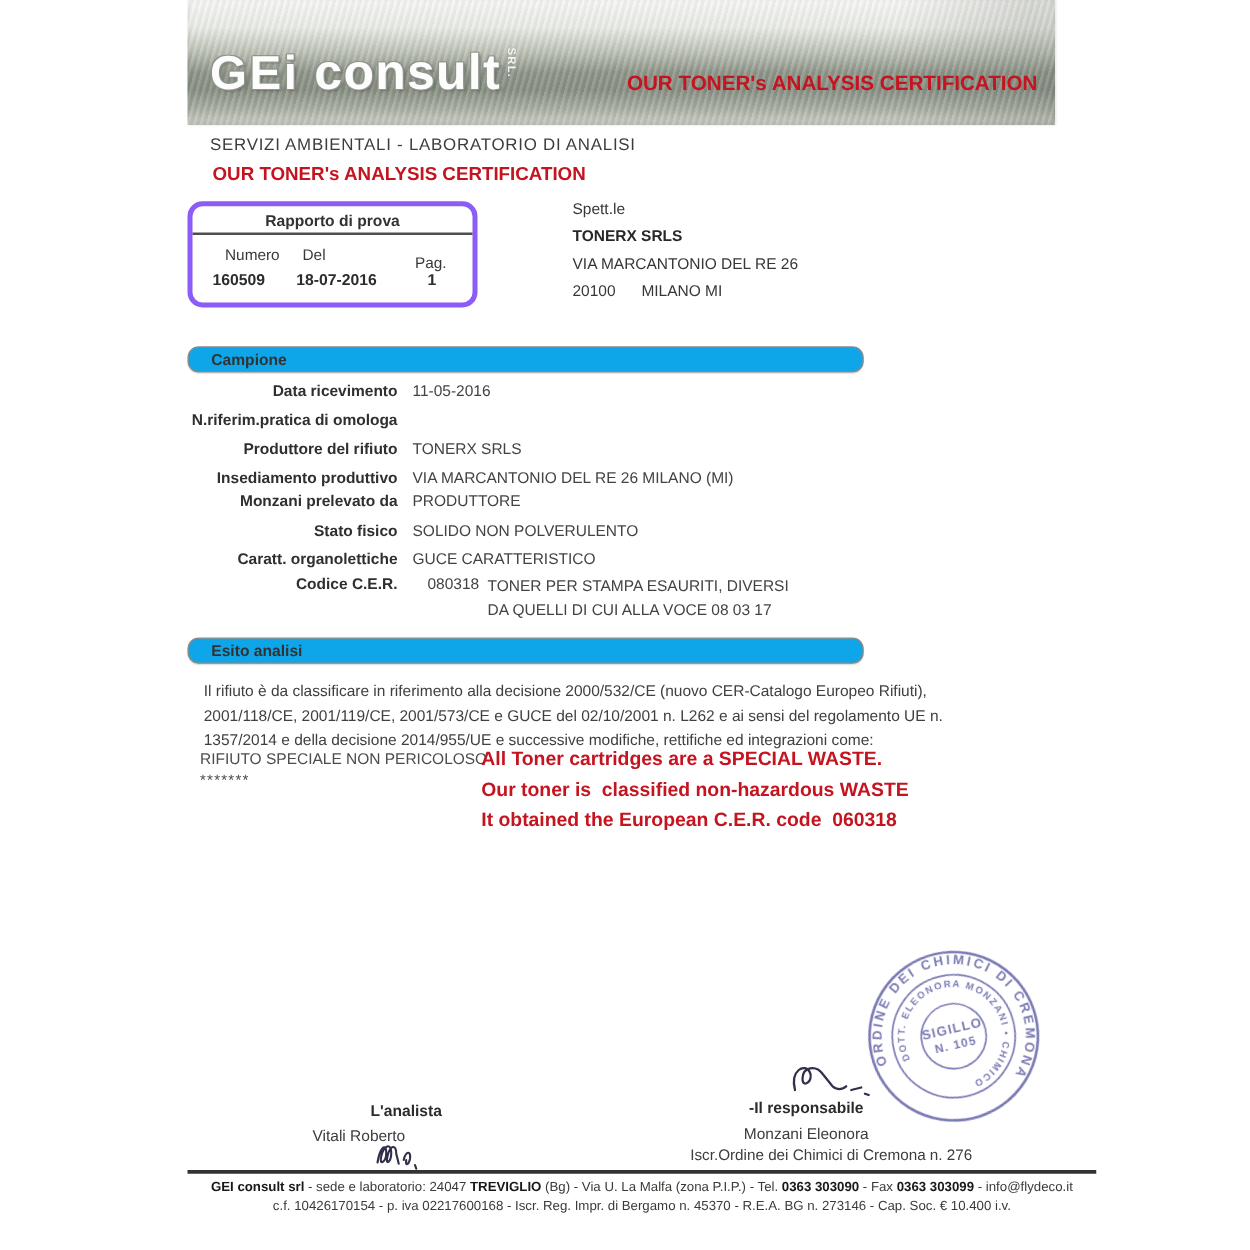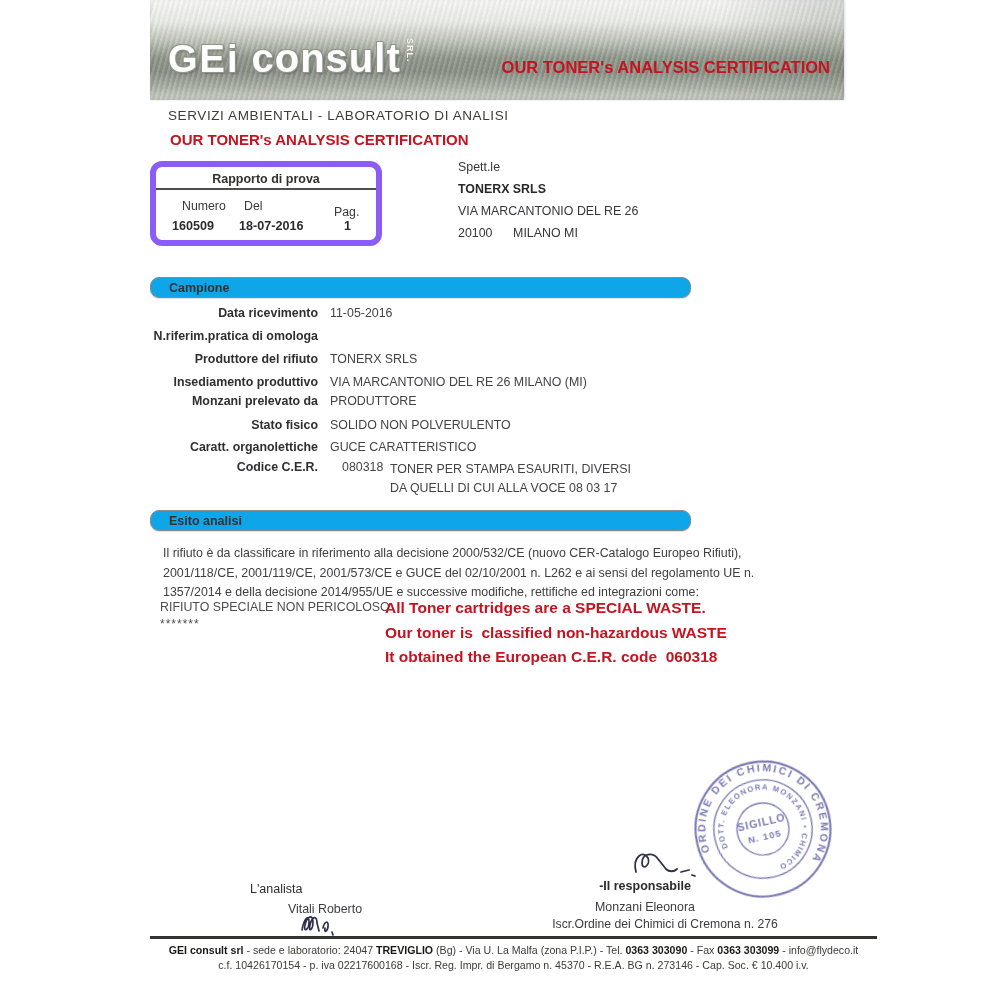--- a/index.html
+++ b/index.html
@@ -31,21 +31,21 @@
   }
   .banner-red {
     position:absolute; left:330px; top:58px; width:350px; text-align:right;
     font-size:16.5px; font-weight:bold; white-space:nowrap;
   }
   .red { color:#c41420; }
   .subtitle { position:absolute; left:168px; top:108px; font-size:13.5px; color:#3c3c3a; letter-spacing:0.6px; }
   .red-title2 { position:absolute; left:170px; top:131px; font-size:15px; font-weight:bold; white-space:pre; }
 
   
-  .rbox { position:absolute; left:150px; top:161px; width:232px; height:85px; border:6px solid #8b5cf6; border-radius:12px; background:#fff; }
+  .rbox { position:absolute; left:150px; top:161px; width:232px; height:85px; border:4px solid #8b5cf6; border-radius:12px; background:#fff; }
   .rbox-title { height:23px; border-bottom:2px solid #4e4e4c; text-align:center; font-size:12.5px; font-weight:bold; color:#323230; padding-top:5px; }
   .rbox-col { position:absolute; font-size:12.3px; color:#39393b; }
   .rbox-val { position:absolute; font-size:12.6px; font-weight:bold; color:#2c2c2e; }
 
   
   .recip { position:absolute; left:458px; top:160px; font-size:12.4px; color:#37373a; }
   .recip div { margin-bottom:8px; }
   .recip .rname { font-weight:bold; color:#28282b; }
   .pre { white-space:pre; }
 
@@ -68,22 +68,22 @@
   .para { position:absolute; left:163px; top:544px; width:632px; font-size:12.4px; line-height:19.5px; color:#404043; }
   .result { position:absolute; left:160px; top:600px; font-size:12.4px; color:#4c4c4e; }
   .stars { position:absolute; left:160px; top:617px; font-size:12px; letter-spacing:1px; color:#4c4c4e; }
   .redblock { position:absolute; left:385px; top:596px; font-size:15.5px; font-weight:bold; line-height:24.5px; }
   .redblock div { white-space:pre; }
 
   
   .stamp { position:absolute; left:686px; top:752px; width:154px; height:154px; transform:rotate(-13deg); opacity:0.82; filter:blur(0.35px); }
 
   
-  .sig-left-title { position:absolute; left:250px; top:882px; width:150px; text-align:left; font-size:12.5px; font-weight:normal; color:#2c2c2e; }
-  .sig-left-name  { position:absolute; left:250px; top:902px; width:150px; text-align:center; font-size:12.4px; color:#3c3c3f; }
+  .sig-left-title { position:absolute; left:250px; top:882px; width:150px; text-align:center; font-size:12.5px; font-weight:bold; color:#2c2c2e; }
+  .sig-left-name  { position:absolute; left:250px; top:902px; width:150px; text-align:left; font-size:12.4px; color:#3c3c3f; }
   .sig-left-svg   { position:absolute; left:296px; top:906px; }
   .sig-right-svg  { position:absolute; left:622px; top:846px; }
   .sig-right-title{ position:absolute; left:555px; top:879px; width:180px; text-align:center; font-size:12.5px; font-weight:bold; color:#2c2c2e; }
   .sig-right-name { position:absolute; left:555px; top:900px; width:180px; text-align:center; font-size:12.4px; color:#3c3c3f; }
   .sig-right-reg  { position:absolute; left:515px; top:917px; width:300px; text-align:center; font-size:12.2px; color:#3c3c3f; }
 
   
   .footrule { position:absolute; left:150px; top:936px; width:727px; height:2.5px; background:#333331; }
   .footer { position:absolute; left:150px; top:943px; width:727px; text-align:center; font-size:10.6px; color:#3a3a36; line-height:15px; }
   .fb { font-weight:bold; color:#181816; }

